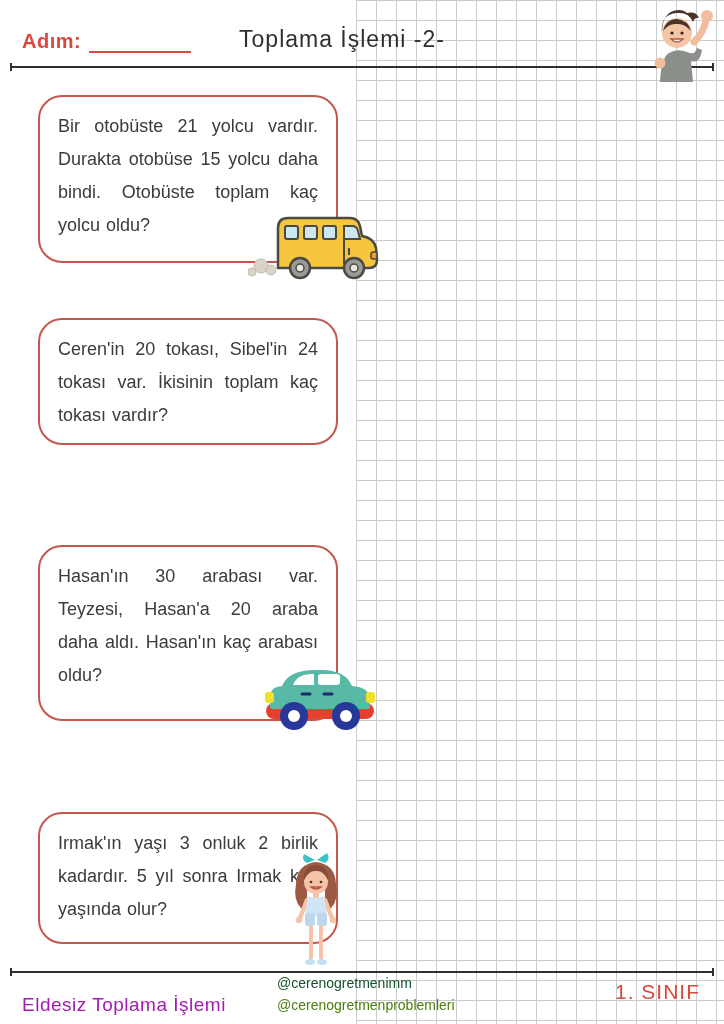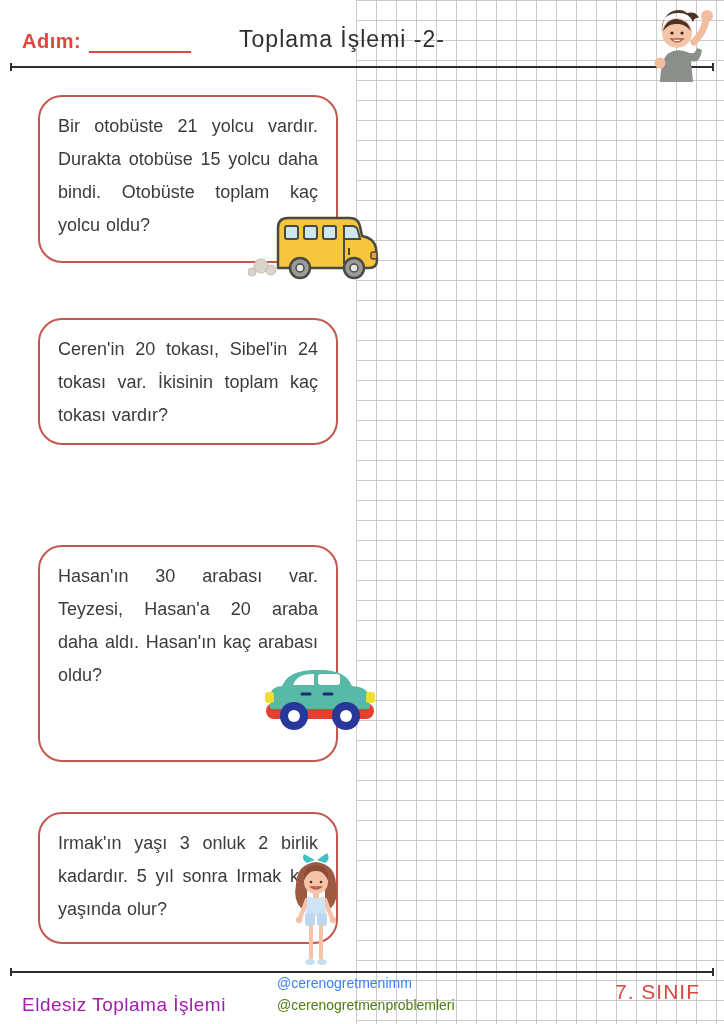--- a/index.html
+++ b/index.html
@@ -32,31 +32,31 @@
   
   .pbox{
     position:absolute; left:38px; width:300px; box-sizing:border-box;
     border:2px solid #c4574d; border-radius:24px; background:#ffffff;
     padding:13px 18px 10px 18px; z-index:2;
     color:#3b3b3b; font-size:18px; line-height:33px;
     text-align:justify; text-align-last:left; word-spacing:1px;
   }
   .pbox1{top:95px;  height:168px;}
   .pbox2{top:318px; height:127px;}
-  .pbox3{top:545px; height:217px;}
+  .pbox3{top:545px; height:176px;}
   .pbox4{top:812px; height:132px;}
   
   .illus{position:absolute; z-index:3;}
   .bus-illus{left:246px; top:204px; width:138px; height:82px;}
   .car-illus{left:260px; top:661px; width:120px; height:72px;}
   .girl-illus{left:281px; top:850px; width:70px; height:118px;}
   .boy-illus{left:649px; top:6px; width:68px; height:76px; z-index:2;}
   
   .footer-left{position:absolute; left:22px; top:982px; color:#a21caf; font-size:19px; letter-spacing:0.5px; z-index:2;margin-top:12px;}
-  .handle1{position:absolute; left:277px; top:975px; color:#3b82f6; font-size:14px; z-index:2;}
+  .handle1{position:absolute; left:277px; top:975px; color:#14532d; font-size:14px; z-index:2;}
   .handle2{position:absolute; left:277px; top:997px; color:#4d7c0f; font-size:14px; z-index:2;}
   .grade{position:absolute; right:24px; top:980px; color:#d9493e; font-size:21px; letter-spacing:1px; z-index:2;}
 </style>
 </head>
 <body>
 
 <div class="page">
 
   <div class="grid"></div>
 
@@ -166,15 +166,15 @@
       </g>
       <ellipse cx="29" cy="112" rx="5" ry="3" fill="#c4def2"></ellipse>
       <ellipse cx="41" cy="112" rx="5" ry="3" fill="#c4def2"></ellipse>
     </svg>
   </div>
 
   <div class="hr hr-bottom"></div>
   <div class="footer-left">Eldesiz Toplama İşlemi</div>
   <div class="handle1">@cerenogretmenimm</div>
   <div class="handle2">@cerenogretmenproblemleri</div>
-  <div class="grade">7. SINIF</div>
+  <div class="grade">1. SINIF</div>
 
 </div>
 
 </body></html>

